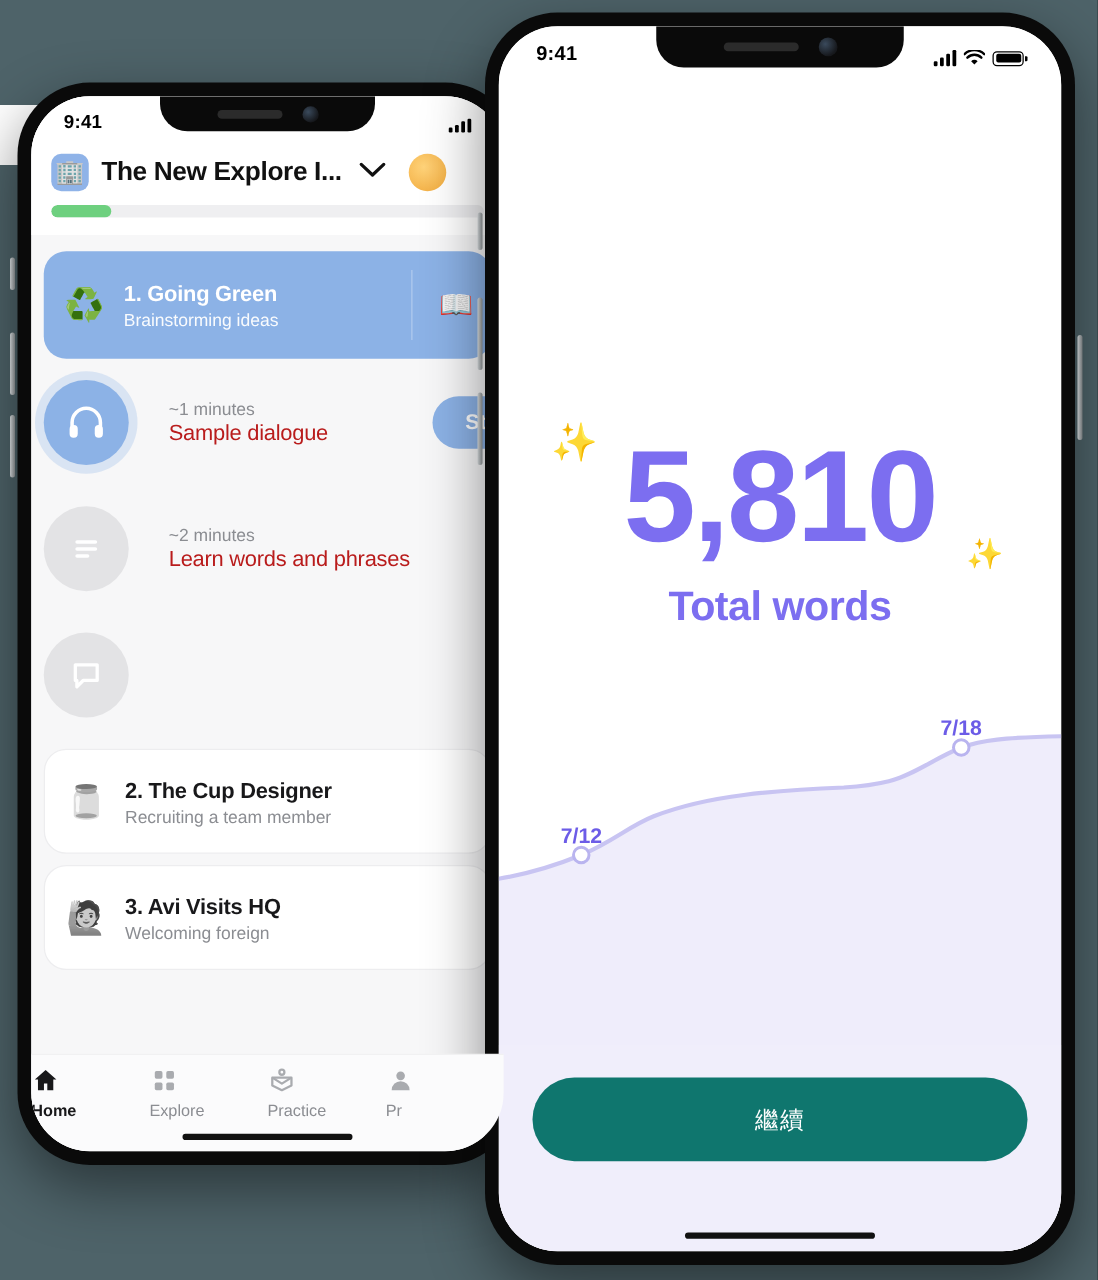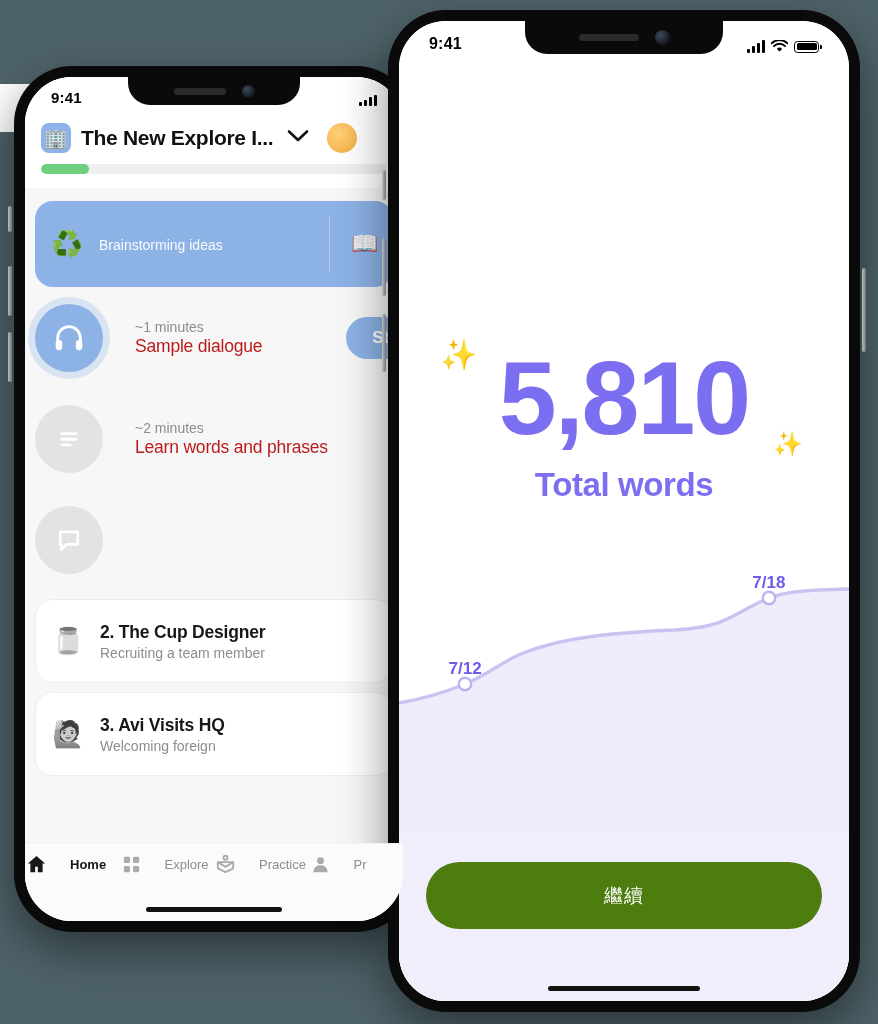--- a/index.html
+++ b/index.html
@@ -151,21 +151,21 @@
   }
   .scene-card .s-title { font-size: 17.5px; font-weight: 700; color:#18181a; letter-spacing:-.2px; }
   .scene-card .s-sub { font-size: 14px; color: #8b8d92; margin-top: 2px; }
   .gray-emoji { filter: grayscale(1); }
 
   .bp-tabbar {
     position: absolute; left: 0; right: 0; bottom: 0; height: 78px;
     background: #fbfbfc; display: flex; align-items: flex-start; padding-top: 9px;
     border-top: 1px solid rgba(0,0,0,.04); z-index: 15;
   }
-  .tab { flex: 1; display:flex; flex-direction:row; align-items:center; gap: 22px; }
+  .tab { flex: 1; display:flex; flex-direction:column; align-items:flex-start; gap: 5px; }
   .tab .t-label { font-size: 13px; color: #8b8d92; }
   .tab.active .t-label { color: #18181a; font-weight: 700; }
   .tab svg { display:block; }
 
   
   .fp-body { position: absolute; inset: 0; background: #ffffff; }
   .fp-hero { position: absolute; left: 0; right: 0; top: 325px; text-align: center; }
   .fp-number {
     font-size: 104px; font-weight: 800; color: #7c6ef0; line-height: 1;
     letter-spacing: -2px; display: inline-block; position: relative;
@@ -179,21 +179,21 @@
   .fp-chart svg { display: block; width: 100%; height: 100%; }
   .pt-label {
     position: absolute; font-size: 17px; font-weight: 800; color: #6c5ce7; transform: translateX(-50%);
   }
 
   .fp-bottom {
     position: absolute; left: 0; right: 0; bottom: 0; height: 165px;
     background: #f0eefb; display: flex; justify-content: center; padding-top: 26px;
   }
   .fp-cta {
-    width: 396px; height: 67px; border-radius: 34px; background: #4d7c0f;
+    width: 396px; height: 67px; border-radius: 34px; background: #0f766e;
     color: #fff; font-size: 19px; display: flex; align-items: center; justify-content: center;
     letter-spacing: 1px;
   }
 </style>
 </head>
 <body>
 
 <div class="stage">
 
   <div class="bleed-block"></div>
@@ -223,20 +223,21 @@
             <i style="width:14%"></i>
           </div>
           <div class="bp-header-pad"></div>
         </div>
 
         <div class="bp-scroll">
 
           <div class="scene-active">
             <div class="scene-emoji">♻️</div>
             <div class="scene-grow">
+              <div class="s-title">1. Going Green</div>
               <div class="s-sub">Brainstorming ideas</div>
             </div>
             <div class="scene-div"></div>
             <div class="book-icon">📖</div>
           </div>
 
           <div class="task">
             <div class="task-circle on">
               <svg width="34" height="34" viewBox="0 0 24 24" fill="none" stroke="#fff" stroke-width="2" stroke-linecap="round">
                 <path d="M4 14v-2a8 8 0 0 1 16 0v2"></path>

